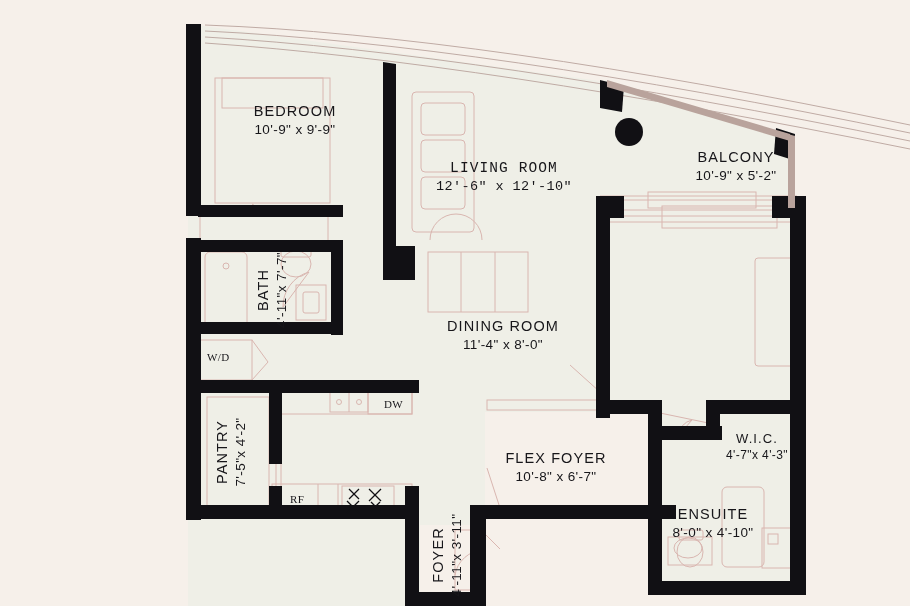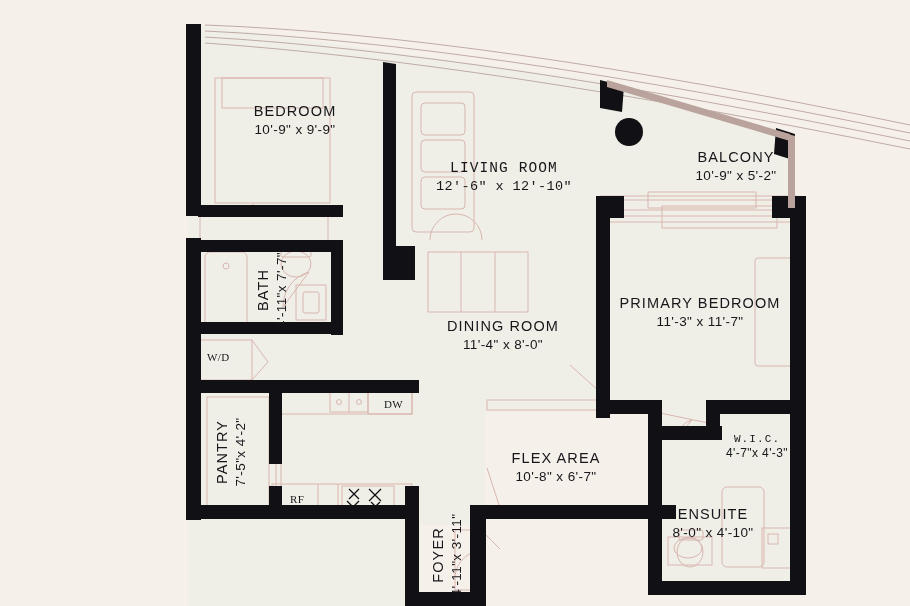--- a/index.html
+++ b/index.html
@@ -244,53 +244,49 @@
   <div class="room-label" style="left:504px;top:177px;transform:translate(-50%,-50%);font-family:Liberation Mono, monospace;">
     <span class="rname">LIVING ROOM</span>
     <span class="rdim">12'-6" x 12'-10"</span>
   </div>
 
   <div class="room-label" style="left:736px;top:166px;transform:translate(-50%,-50%);">
     <span class="rname">BALCONY</span>
     <span class="rdim">10'-9" x   5'-2"</span>
   </div>
 
-  <div class="room-label" style="left:700px;top:312px;transform:translate(-50%,-50%);">
-    <span class="rname">PRIMARY BEDROOM</span>
-    <span class="rdim">11'-3"  x   11'-7"</span>
-  </div>
 
   <div class="room-label" style="left:503px;top:335px;transform:translate(-50%,-50%);">
     <span class="rname">DINING ROOM</span>
     <span class="rdim">11'-4"  x    8'-0"</span>
   </div>
 
   <div class="room-label rot90" style="left:272px;top:290px;transform:translate(-50%,-50%) rotate(-90deg);">
     <span class="rname">BATH</span>
     <span class="rdim">4'-11"x 7'-7"</span>
   </div>
 
   <div class="room-label rot90" style="left:231px;top:452px;transform:translate(-50%,-50%) rotate(-90deg);">
     <span class="rname">PANTRY</span>
     <span class="rdim">7'-5"x 4'-2"</span>
   </div>
 
 
   <div class="room-label" style="left:556px;top:467px;transform:translate(-50%,-50%);">
-    <span class="rname">FLEX AREA</span>
+    <span class="rname">FLEX FOYER</span>
     <span class="rdim">10'-8" x   6'-7"</span>
   </div>
 
   <div class="room-label rot90" style="left:447px;top:555px;transform:translate(-50%,-50%) rotate(-90deg);">
     <span class="rname">FOYER</span>
     <span class="rdim">4'-11"x 3'-11"</span>
   </div>
 
   <div class="room-label" style="left:757px;top:447px;transform:translate(-50%,-50%);">
-    <span class="rname" style="font-size:11px;font-family:Liberation Mono, monospace;">W.I.C.</span>
+    <span class="rname" style="font-size:13px;">W.I.C.</span>
     <span class="rdim" style="font-size:12px;">4'-7"x 4'-3"</span>
   </div>
 
   <div class="room-label" style="left:713px;top:517px;transform:translate(-50%,-50%);margin-top:6px;">
     <span class="rname">ENSUITE</span>
     <span class="rdim">8'-0"  x  4'-10"</span>
   </div>
 
   <div class="fixlabel" style="left:207px;top:351px;">W/D</div>
   <div class="fixlabel" style="left:384px;top:398px;">DW</div>

